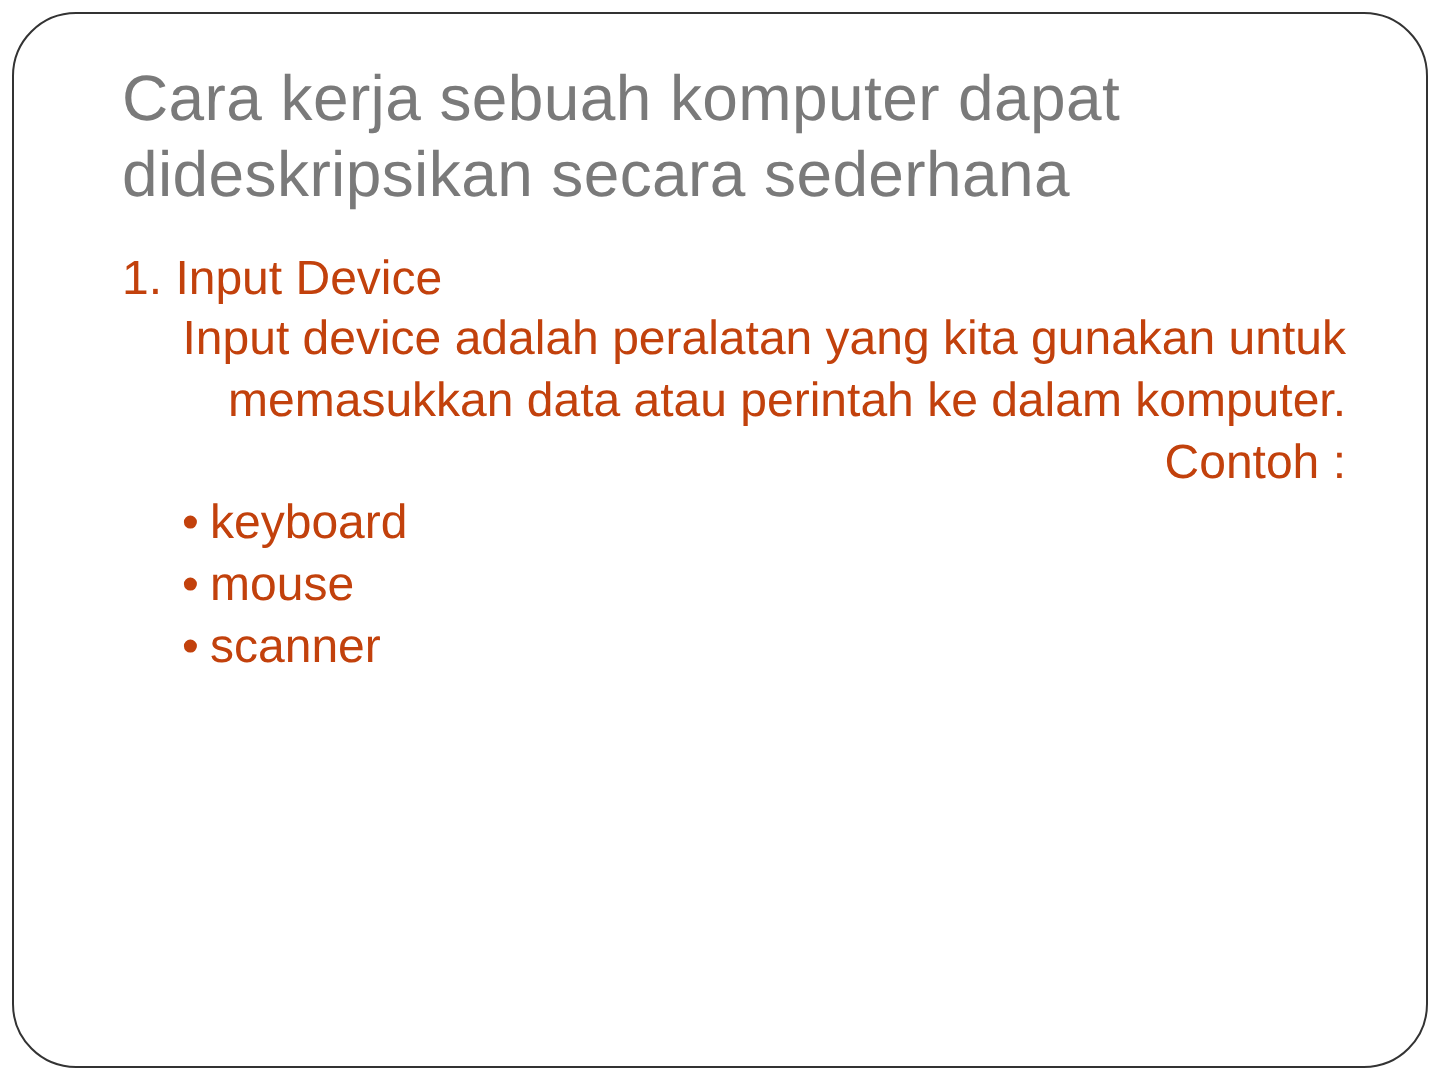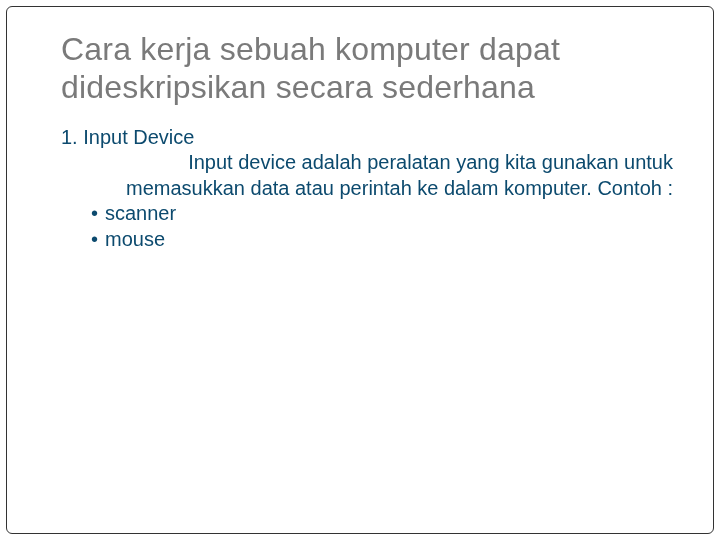--- a/index.html
+++ b/index.html
@@ -10,34 +10,34 @@
     background: #fff;
     position: relative;
   }
   .slide-frame {
     position: absolute;
     top: 6px;
     left: 6px;
     right: 6px;
     bottom: 6px;
     border: 1.5px solid #333;
-    border-radius: 6px;
+    border-radius: 32px;
     padding: 24px 40px 24px 54px;
   }
   .title {
     font-size: 32px;
     line-height: 1.18;
     color: #7a7a7a;
     font-weight: 400;
     margin-bottom: 18px;
     letter-spacing: 0.2px;
   }
   .body {
-    color: #0c4a6e;
-    font-size: 20px;
+    color: #c2410c;
+    font-size: 24px;
     line-height: 1.28;
   }
   .item-number {
     display: block;
   }
   .item-desc {
     display: block;
     padding-left: 22px;
     text-align: right;
   }
@@ -60,21 +60,24 @@
   <div class="title">Cara kerja sebuah komputer dapat dideskripsikan secara sederhana</div>
 
   <div class="body">
     <span class="item-number">
       <span>1.</span>
       <span>Input Device</span>
     </span>
     <span class="item-desc">Input device adalah peralatan yang kita gunakan untuk memasukkan data atau perintah ke dalam komputer. Contoh :</span>
     <div class="bullets">
       <span class="bullet-row">
-        <span class="bullet-dot">•</span><span>scanner</span>
+        <span class="bullet-dot">•</span><span>keyboard</span>
       </span>
       <span class="bullet-row">
         <span class="bullet-dot">•</span><span>mouse</span>
+      </span>
+      <span class="bullet-row">
+        <span class="bullet-dot">•</span><span>scanner</span>
       </span>
     </div>
   </div>
 
 </div>
 
 </body></html>

